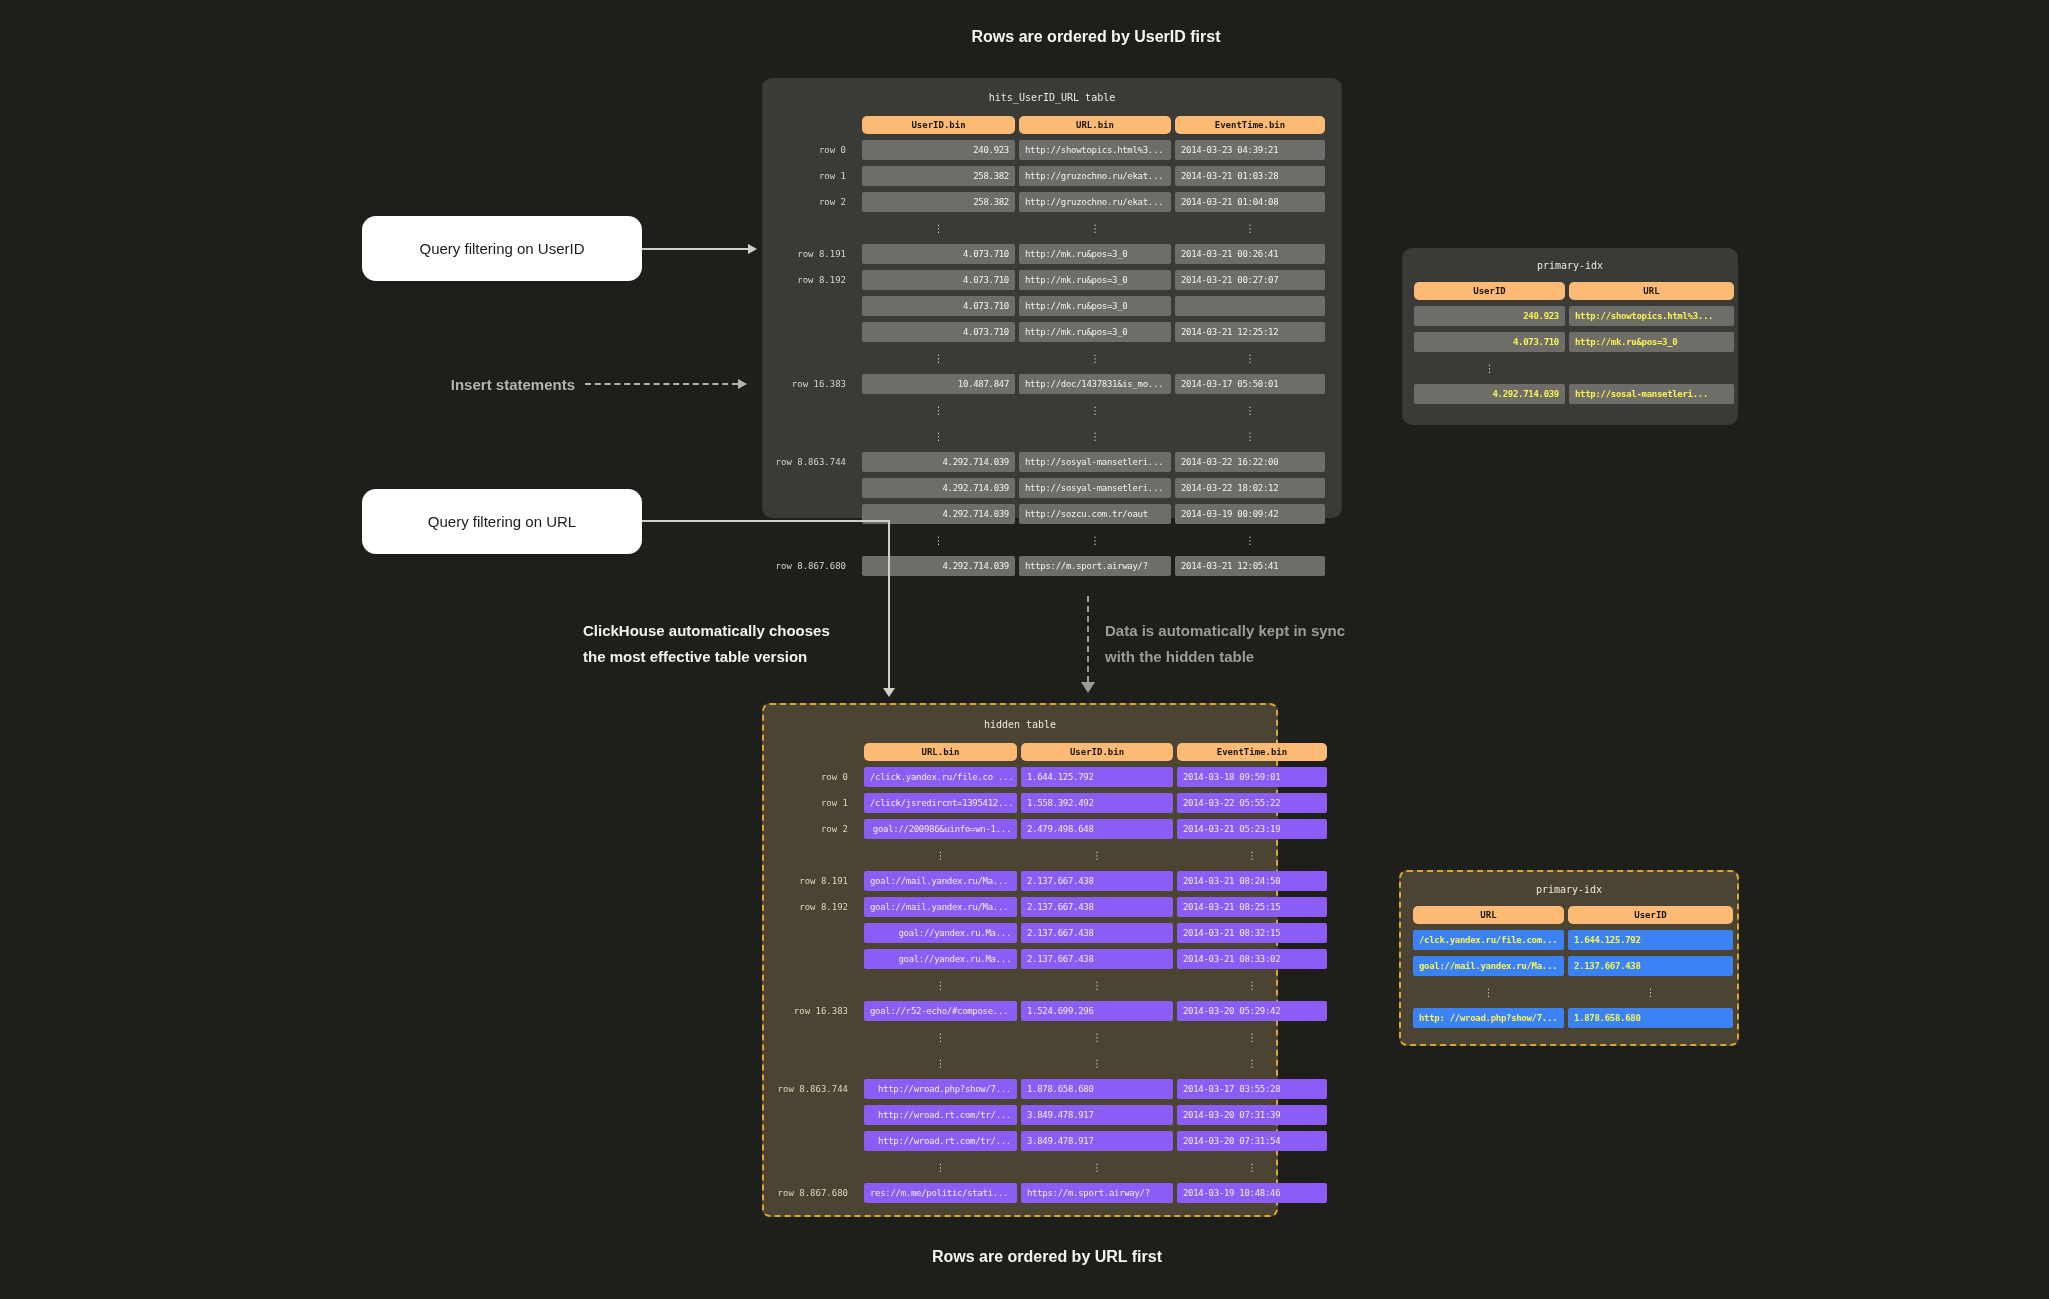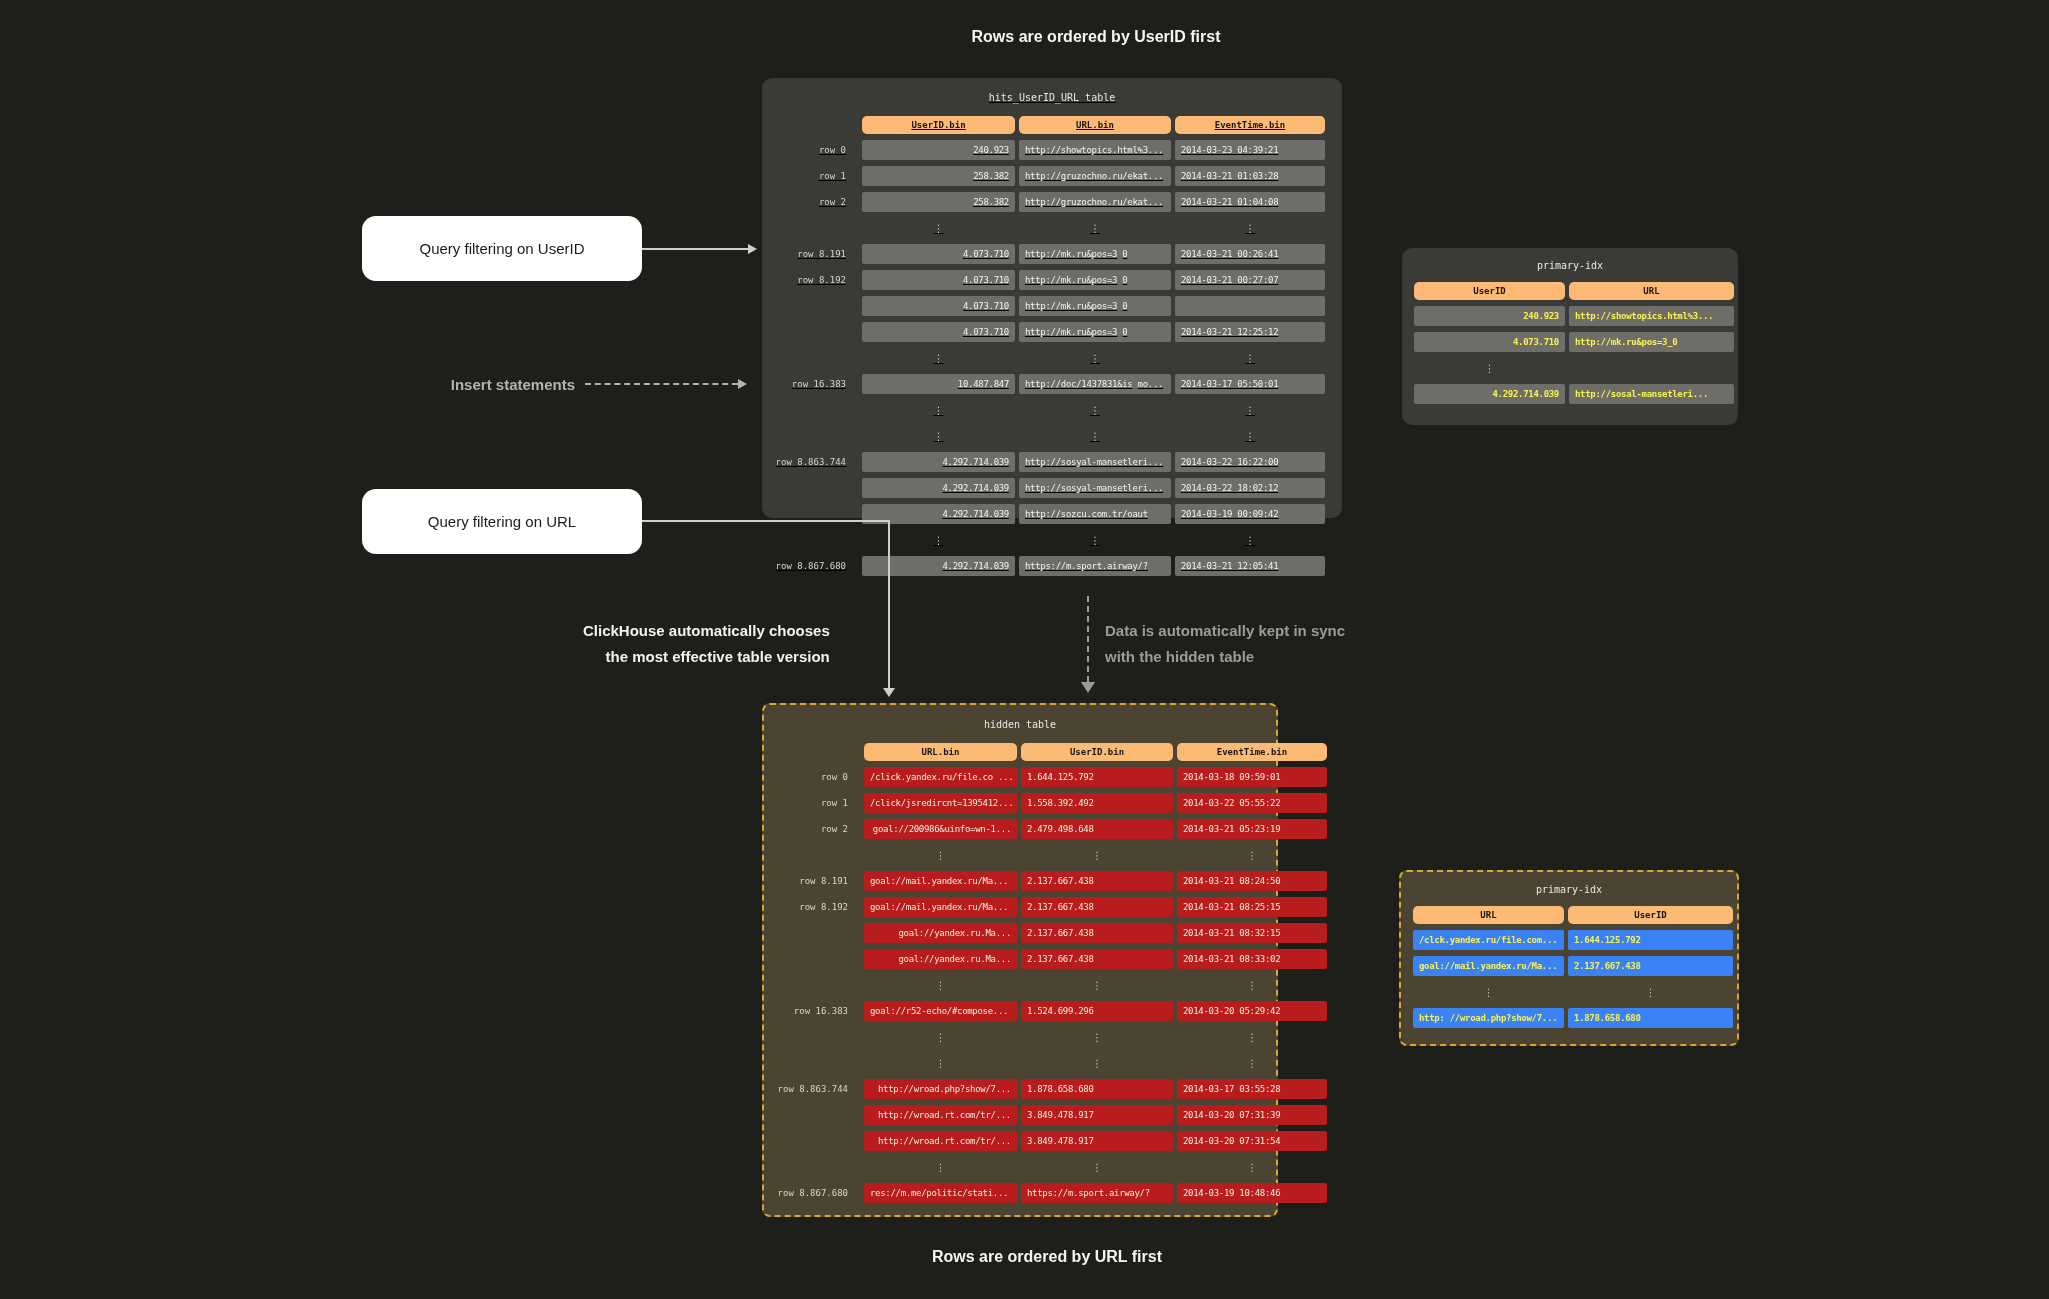--- a/index.html
+++ b/index.html
@@ -26,31 +26,31 @@
            display:flex; align-items:center; justify-content:center; }
   .cell  { background:#6f6d68; color:#f3f2ee; height:20px; border-radius:2px;
            font-family:"DejaVu Sans Mono", monospace; font-size:9px; letter-spacing:-0.3px;
            display:flex; align-items:center; padding:0 6px; white-space:pre; overflow:hidden; }
   .cell.r { justify-content:flex-end; }
   .rlabel { height:20px; display:flex; align-items:center; justify-content:flex-end; padding-right:12px;
             color:#d5d4d0; font-family:"DejaVu Sans Mono", monospace; font-size:9px; }
   .ecell  { height:20px; display:flex; align-items:center; justify-content:center;
             color:#d5d4d0; font-family:"DejaVu Sans Mono", monospace; font-size:10px; }
 
-  .hiddenp .cell  { background:#b91c1c; color:#f1eedd; }
+  .hiddenp .cell  { background:#8b5cf6; color:#f1eedd; }
   .hiddenp .rlabel, .hiddenp .ecell { color:#ddd6c1; }
   .idxp .cell { color:#f7f355; font-weight:bold; }
   .idxp.hiddenp .cell { background:#3b82f6; }
 
   
   .qbox { position:absolute; width:280px; height:65px; background:#ffffff; border-radius:14px;
           color:#1b1b18; font-weight:normal; font-size:15px;
           display:flex; align-items:center; justify-content:center; }
   .ann { position:absolute; font-weight:bold; font-size:15px; line-height:26px; }
-  .ann.white { color:#f2f2ef;text-align:right; }
+  .ann.white { color:#f2f2ef; }
   .ann.gray  { color:#9b9b97; }
   .ann.insert { color:#b3b3af; text-align:right; line-height:22px; }
 
   
   .hline { position:absolute; height:2px; background:#cfcfcb; }
   .vline { position:absolute; width:2px;  background:#cfcfcb; }
   .hdash { position:absolute; height:0; border-top:2px dashed #b3b3af; }
   .vdash { position:absolute; width:0;  border-left:2px dashed #9b9b97; }
   .tri-r { position:absolute; width:0; height:0;
            border-top:5px solid transparent; border-bottom:5px solid transparent; border-left:9px solid #cfcfcb; }
@@ -60,21 +60,21 @@
   .tri-d.sync { border-left-width:7px; border-right-width:7px; border-top-width:11px; border-top-color:#9b9b97; }
 </style>
 </head>
 <body>
 
 <div class="canvas">
 
   <div class="big-title" style="left:801px; top:28px; width:590px;">Rows are ordered by UserID first</div>
   <div class="big-title" style="left:752px; top:1248px; width:590px;">Rows are ordered by URL first</div>
 
-  <div class="panel solid" style="left:762px; top:78px; width:580px; height:440px;text-decoration:underline;">
+  <div class="panel solid" style="left:762px; top:78px; width:580px; height:440px;">
     <div class="tname">hits_UserID_URL table</div>
     <div class="tgrid cols-main">
         <div></div>
         <div class="hcell">UserID.bin</div>
         <div class="hcell">URL.bin</div>
         <div class="hcell">EventTime.bin</div>
         <div class="rlabel">row 0</div>
         <div class="cell r">240.923</div>
         <div class="cell">http://showtopics.html%3...</div>
         <div class="cell">2014-03-23 04:39:21</div>

